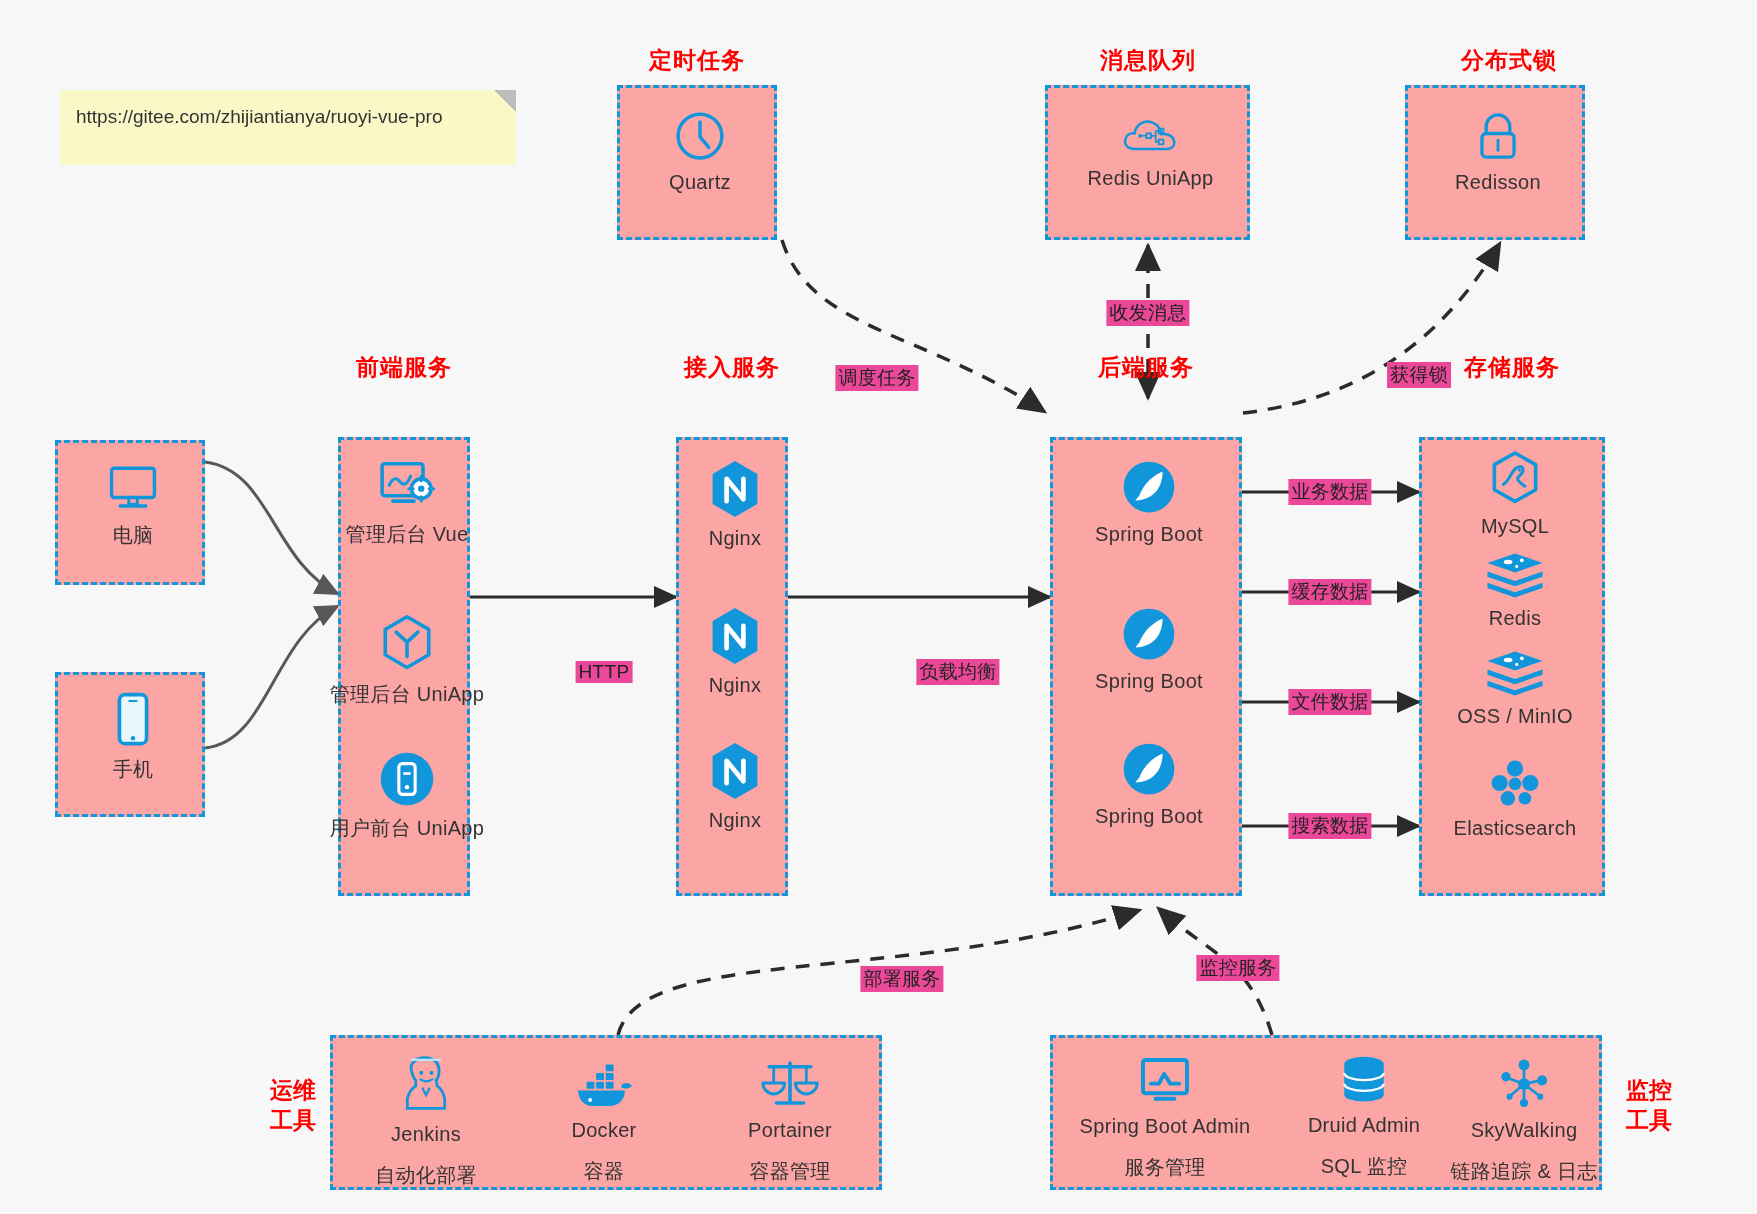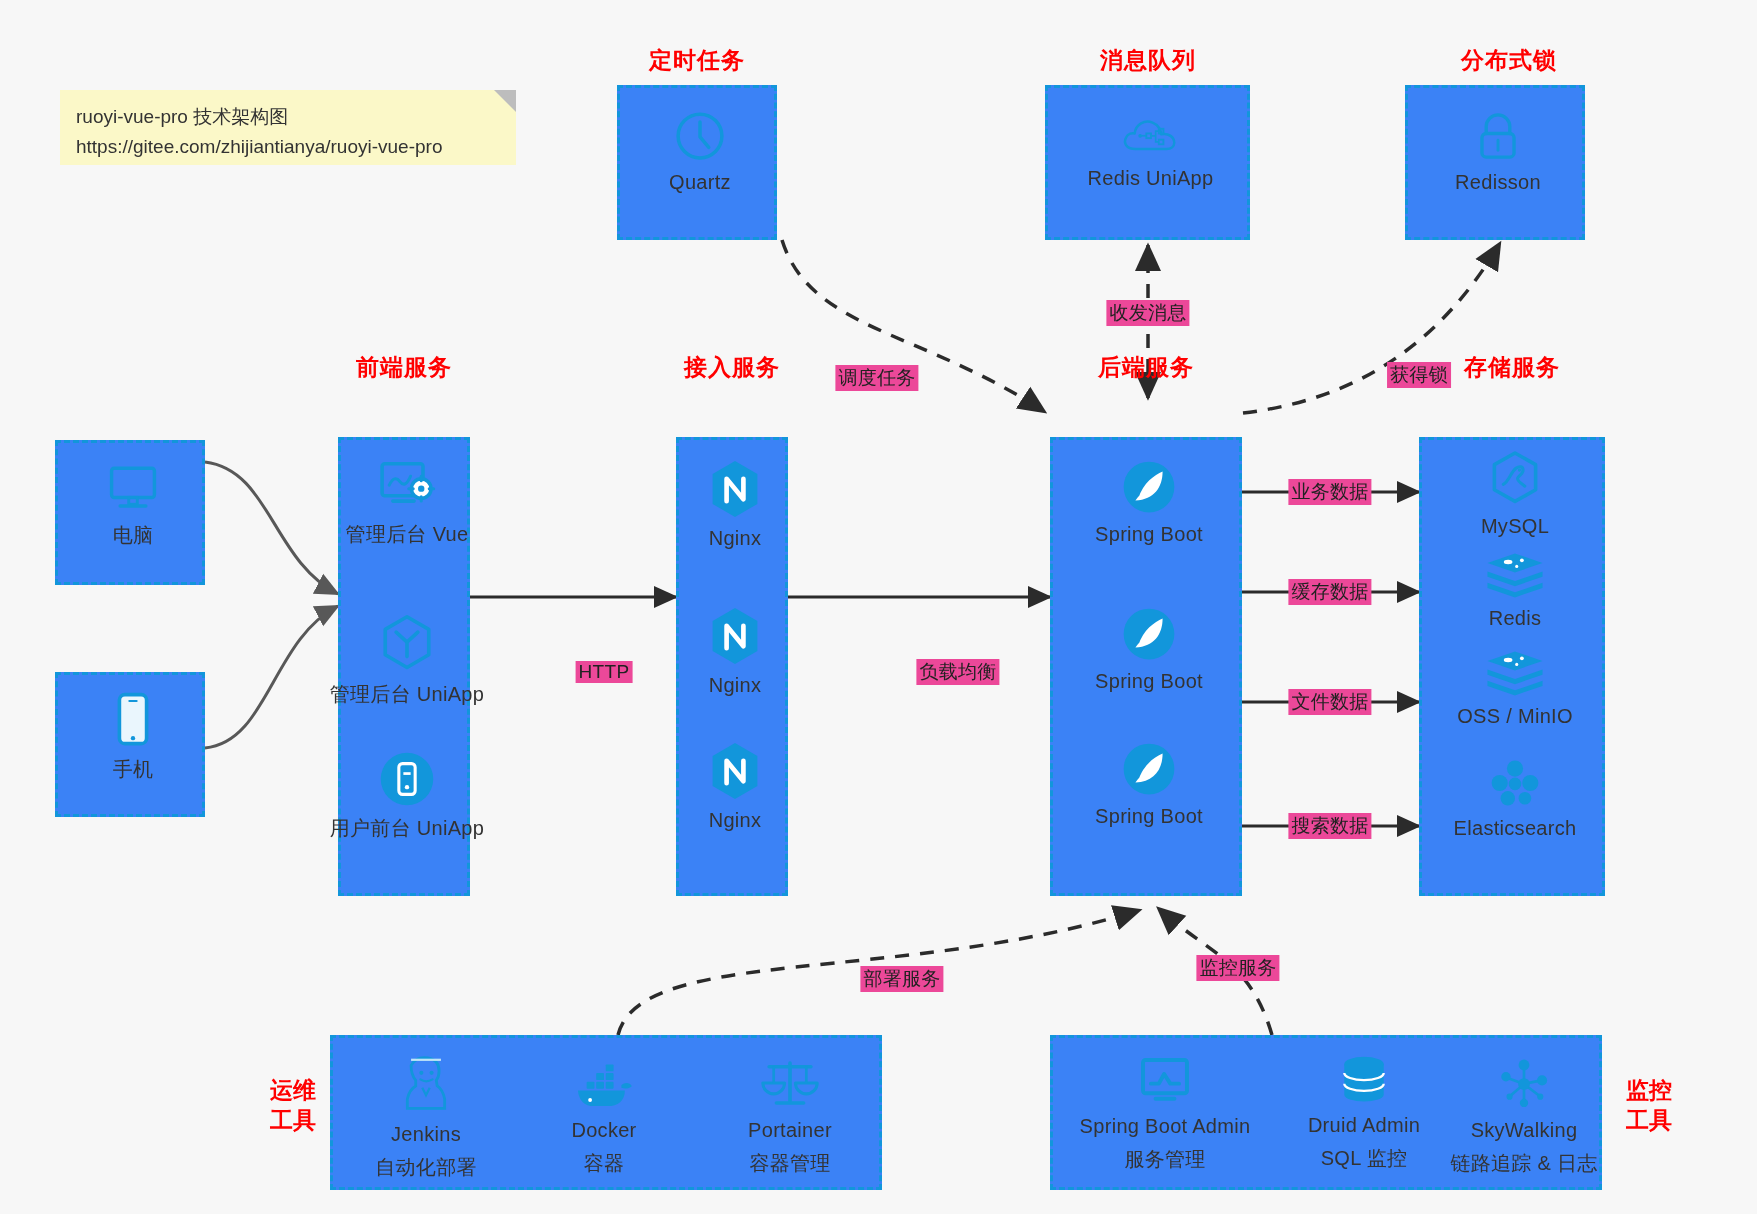--- a/index.html
+++ b/index.html
@@ -25,21 +25,21 @@
     left: 0; top: 0;
     width: 1757px;
     height: 1214px;
     pointer-events: none;
   }
 
   
   .group {
     position: absolute;
     border: 3px dashed #1296db;
-    background: #3b82f6;
+    background: #fca5a5;
     box-sizing: border-box;
   }
   .group-title {
     position: absolute;
     color: #ff0000;
     font-weight: bold;
     font-size: 23px;
     letter-spacing: 1px;
     white-space: nowrap;
     text-align: center;
@@ -70,21 +70,21 @@
   .node .label {
     font-size: 20px;
     color: #333333;
     margin-top: 7px;
     white-space: nowrap;
     letter-spacing: .3px;
   }
   .node .sublabel {
     font-size: 20px;
     color: #333333;
-    margin-top: 8px;
+    margin-top: 16px;
     white-space: nowrap;
     letter-spacing: .3px;
   }
 
   
   .note {
     position: absolute;
     background: #fbf8c8;
     padding: 12px 16px 14px 16px;
     box-sizing: border-box;
@@ -159,21 +159,20 @@
   <div class="edge-label" style="left:958px;  top:672px;">负载均衡</div>
   <div class="edge-label" style="left:1330px; top:492px;">业务数据</div>
   <div class="edge-label" style="left:1330px; top:592px;">缓存数据</div>
   <div class="edge-label" style="left:1330px; top:702px;">文件数据</div>
   <div class="edge-label" style="left:1330px; top:826px;">搜索数据</div>
   <div class="edge-label" style="left:878px;  top:979px;margin-left:24px;">部署服务</div>
   <div class="edge-label" style="left:1238px; top:968px;">监控服务</div>
 
   <div class="note" style="left:60px; top:90px; width:456px; height:75px;">
     <div class="fold"></div>
-    <div>ruoyi-vue-pro 技术架构图</div>
     <div>https://gitee.com/zhijiantianya/ruoyi-vue-pro</div>
   </div>
 
   <div class="group-title" style="left:617px; top:45px; width:160px;">定时任务</div>
   <div class="group" style="left:617px; top:85px; width:160px; height:155px;">
     <div class="node" style="left:0; top:20px; width:160px;">
       <span class="icon">
         <svg width="56" height="56" viewBox="0 0 64 64">
           <circle cx="32" cy="32" r="25" fill="none" stroke="#1296db" stroke-width="4"></circle>
           <path d="M32 16 L32 33 L42 45" fill="none" stroke="#1296db" stroke-width="4" stroke-linecap="round" stroke-linejoin="round"></path>

